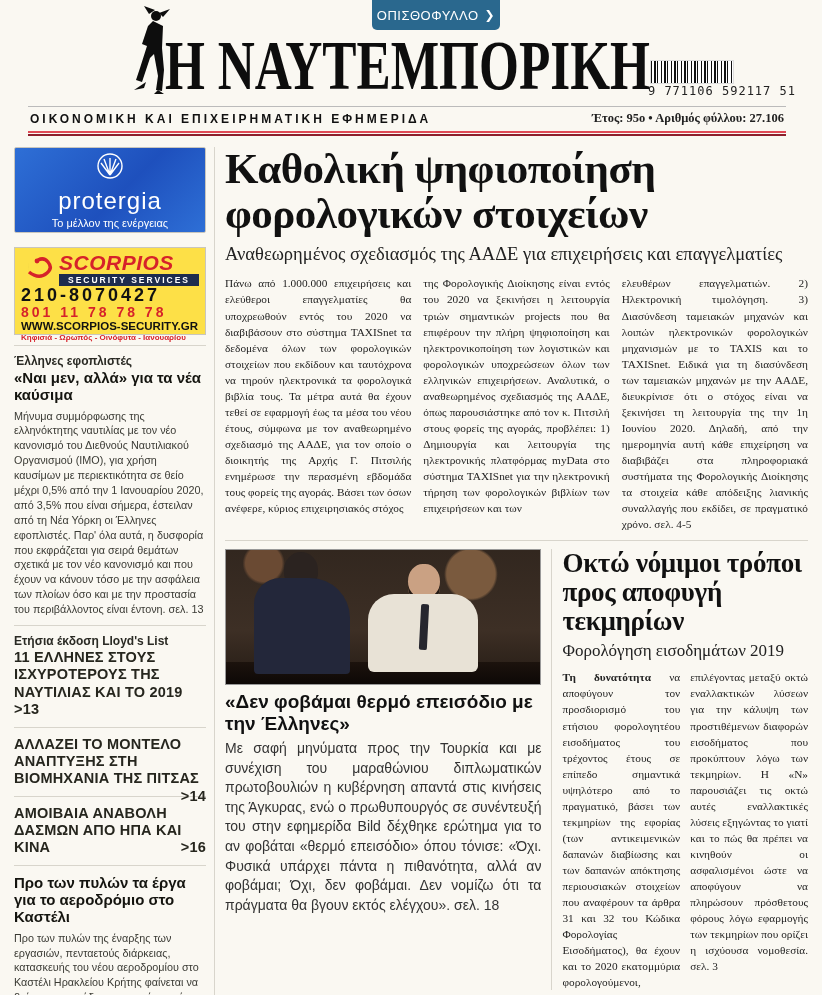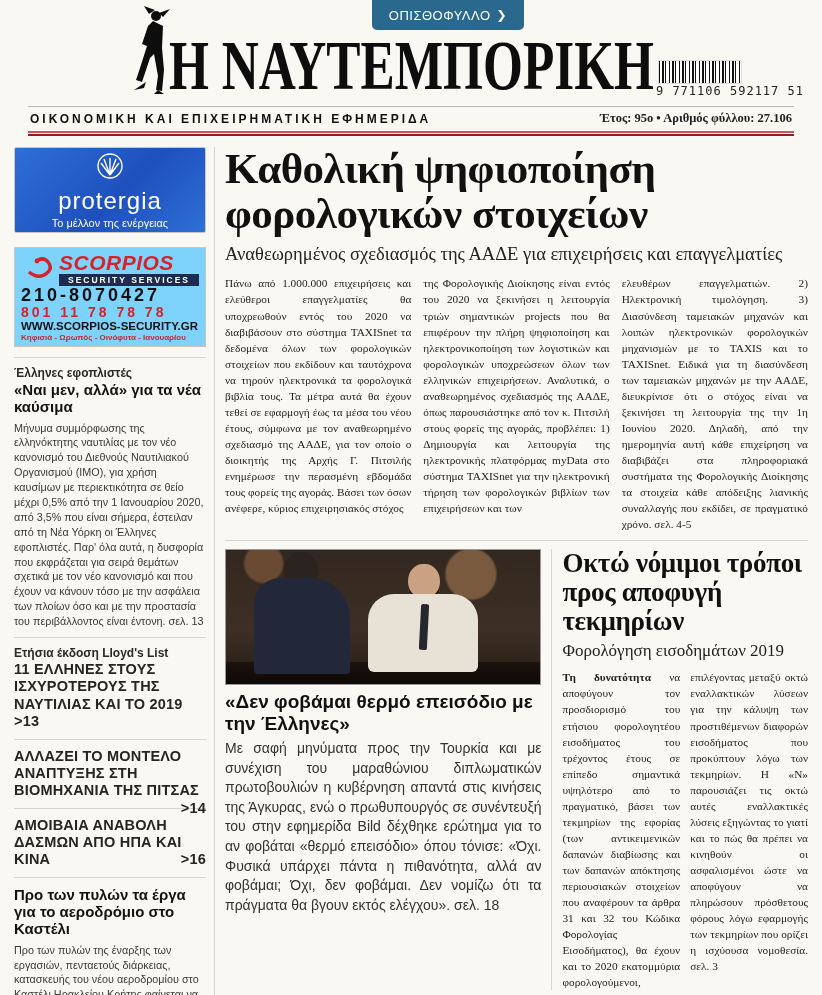--- a/index.html
+++ b/index.html
@@ -4,28 +4,28 @@
 <style>
   * { margin:0; padding:0; box-sizing:border-box; }
   html,body { background:#e9e7e0; }
   .page {
     position:relative; width:822px; min-height:995px; margin:0 auto;
     background:#faf8f2; color:#1d1d1b;
     font-family:"Liberation Serif", serif; overflow:hidden;
   }
   
   .back-btn {
-    position:absolute; left:372px; top:0; width:152px; height:30px;
+    position:absolute; left:372px; top:0; width:128px; height:30px;
     background:#2a688e; color:#fff; border:none; border-radius:0 0 5px 5px;
     font-family:"Liberation Sans", sans-serif; font-size:13px; letter-spacing:.5px;
     display:flex; align-items:center; justify-content:center; gap:6px; cursor:pointer; z-index:5;
   }
   .back-btn .chev { font-size:12px; }
   
-  .masthead { position:relative; padding:8px 14px 0 14px; }
+  .masthead { position:relative; padding:8px 22px 0 14px; }
   .mast-row { display:flex; align-items:flex-end; justify-content:center; height:92px; position:relative; }
   .hermes { position:absolute; left:118px; top:-2px; }
   .mast-title {
     font-weight:bold; font-size:57px; line-height:1; letter-spacing:0px; color:#0d0d0d;
     transform:scale(.9,1.22); transform-origin:center bottom; white-space:nowrap;
   }
   .barcode-wrap { position:absolute; right:4px; bottom:2px; text-align:center; }
   .barcode {
     width:84px; height:24px; margin-left:2px;
     background:repeating-linear-gradient(90deg,#111 0 1px,#fff 1px 3px,#111 3px 5px,#fff 5px 6px,#111 6px 7px,#fff 7px 10px);
@@ -48,21 +48,21 @@
   .hairline { border-top:1px solid #d8d5cc; margin:8px 0; }
   
   .ad-protergia {
     height:86px; border:1px solid #c9c6bd; border-radius:2px; margin-bottom:14px;
     background:linear-gradient(135deg,#2e6fd6 0%,#1e50bd 55%,#2e6fd6 100%);
     display:flex; flex-direction:column; align-items:center; justify-content:center; gap:2px; color:#fff;
   }
   .ad-protergia .brand { font-family:"Liberation Sans", sans-serif; font-size:24px; letter-spacing:1px; font-weight:400; }
   .ad-protergia .slogan { font-family:"Liberation Sans", sans-serif; font-size:11px; }
   .ad-scorpios {
-    height:100px; border:1px solid #c9c6bd; background:#7dd3fc; margin-bottom:10px;
+    height:88px; border:1px solid #c9c6bd; background:#fde047; margin-bottom:10px;
     padding:4px 6px 8px 6px; position:relative; font-family:"Liberation Sans", sans-serif;
   }
   .scorp-top { display:flex; align-items:center; gap:4px; }
   .scorp-right { flex:1; }
   .scorp-name { color:#d6222a; font-weight:bold; font-size:21px; letter-spacing:.5px; line-height:1; font-style:italic; }
   .scorp-bar { background:#1d2c4e; color:#fff; font-size:8.5px; font-weight:bold; letter-spacing:2px; text-align:center; padding:1px 0; margin-top:1px; }
   .scorp-phone1 { font-weight:bold; font-size:18px; letter-spacing:3px; color:#111; line-height:1.05; }
   .scorp-phone2 { font-weight:bold; font-size:14px; letter-spacing:3px; color:#d6222a; line-height:1.05; }
   .scorp-url { font-weight:bold; font-size:11.5px; color:#111; line-height:1.15; }
   .scorp-cities { font-weight:bold; font-size:8px; color:#d6222a; }

